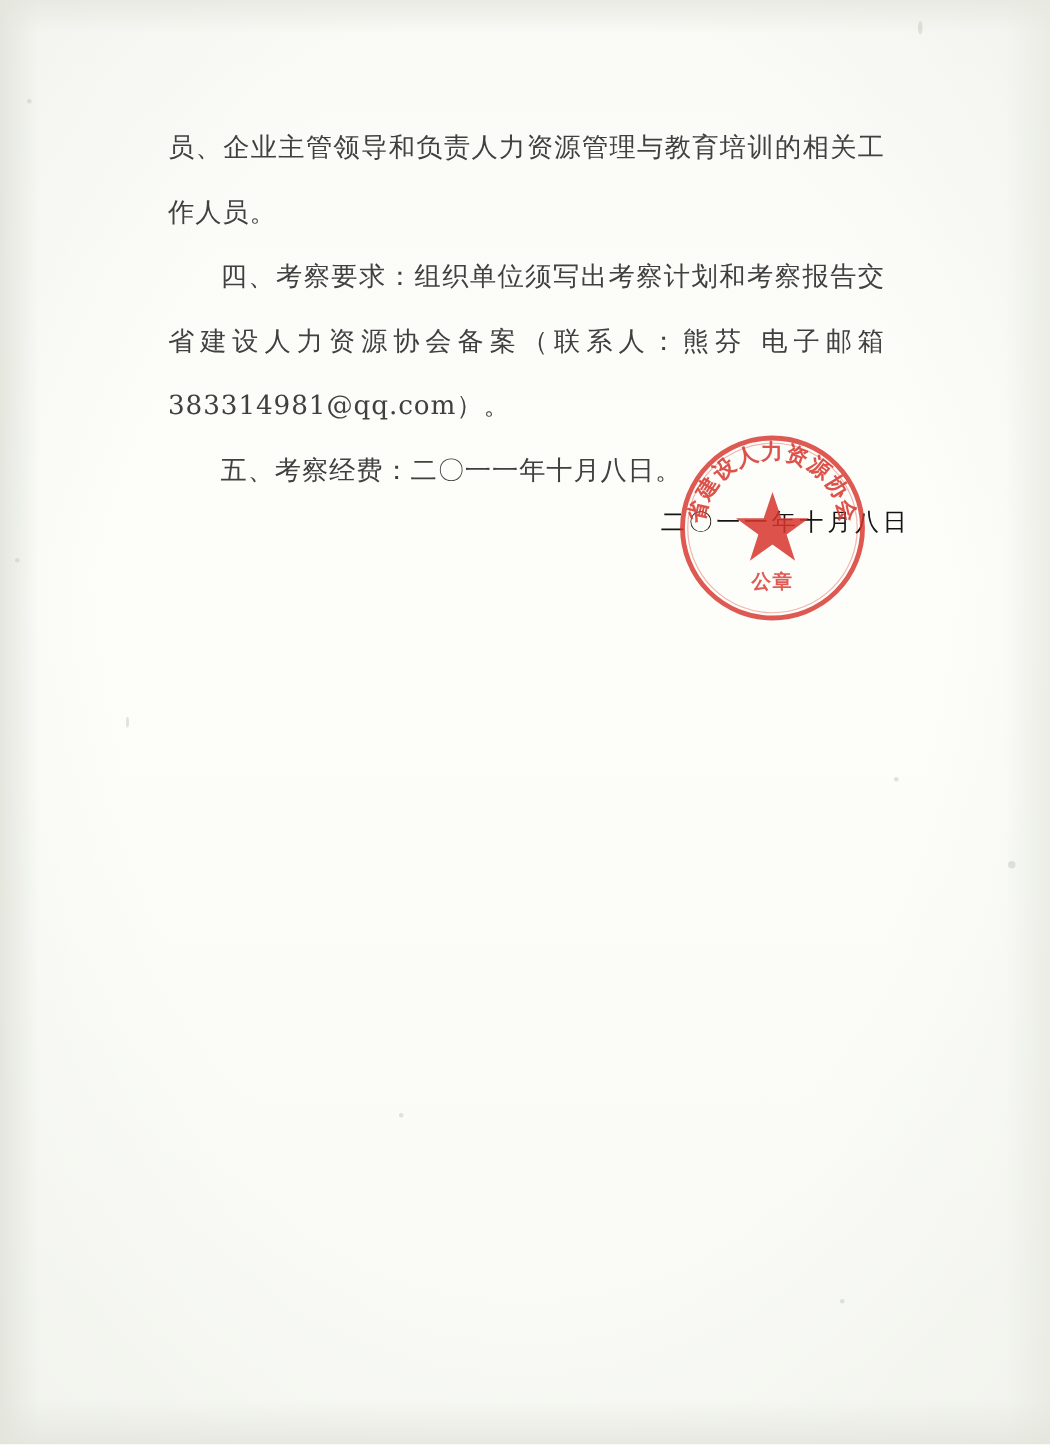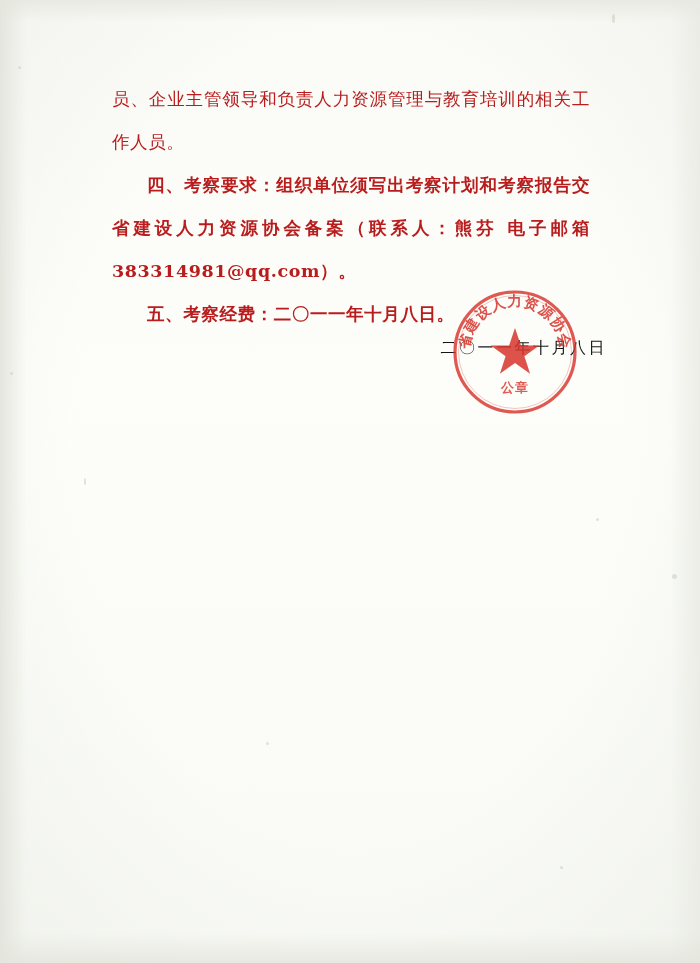--- a/index.html
+++ b/index.html
@@ -70,32 +70,31 @@
     pointer-events: none;
   }
 
   .body-text {
     position: absolute;
     left: 112px;
     top: 78px;
     width: 478px;
     font-size: 17.5px;
     line-height: 43px;
-    color: #b91c1c;
+    color: #404040;
     letter-spacing: 0.6px;
   }
 
   .para {
     margin: 0;
     text-align: justify;
     text-justify: inter-ideograph;
   }
   .para.indent {
     text-indent: 2em;
-    font-weight: bold;
   }
 
   .date-line {
     position: absolute;
     right: 93px;
     top: 338px;
     font-size: 16px;
     letter-spacing: 2.5px;
     color: #141414;
     white-space: nowrap;

